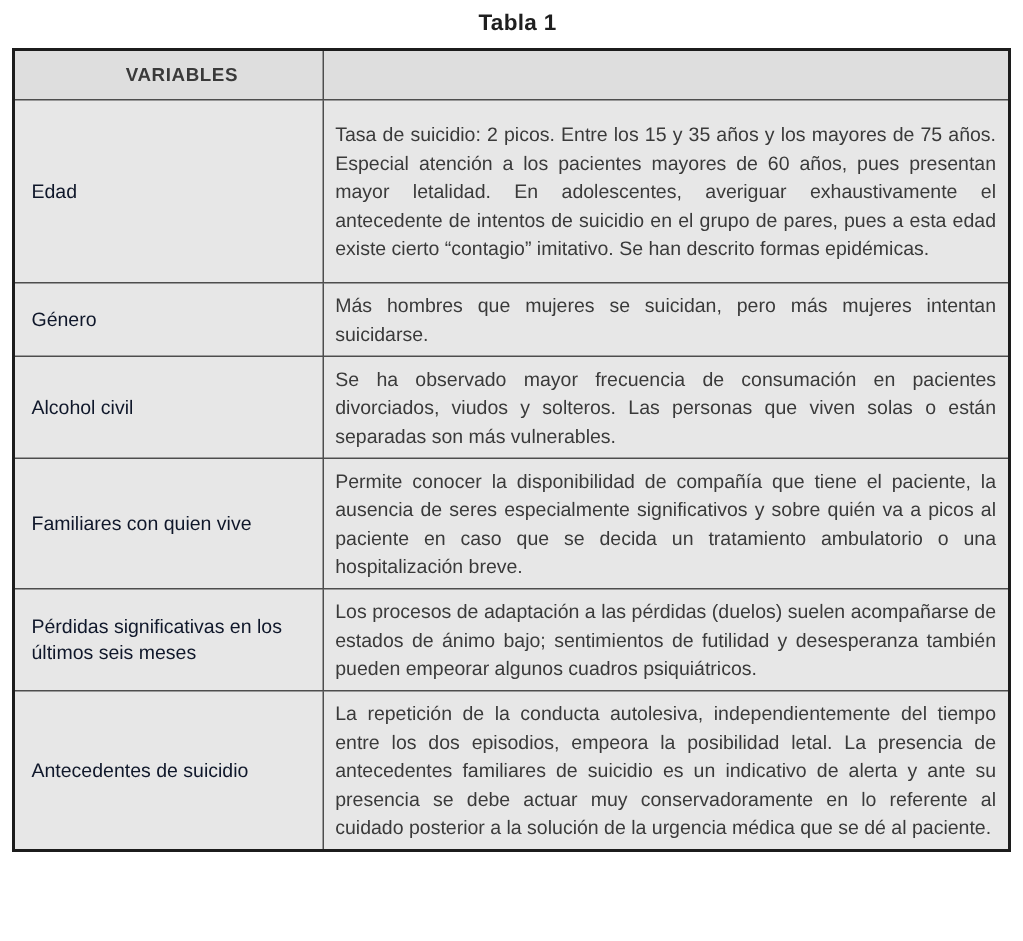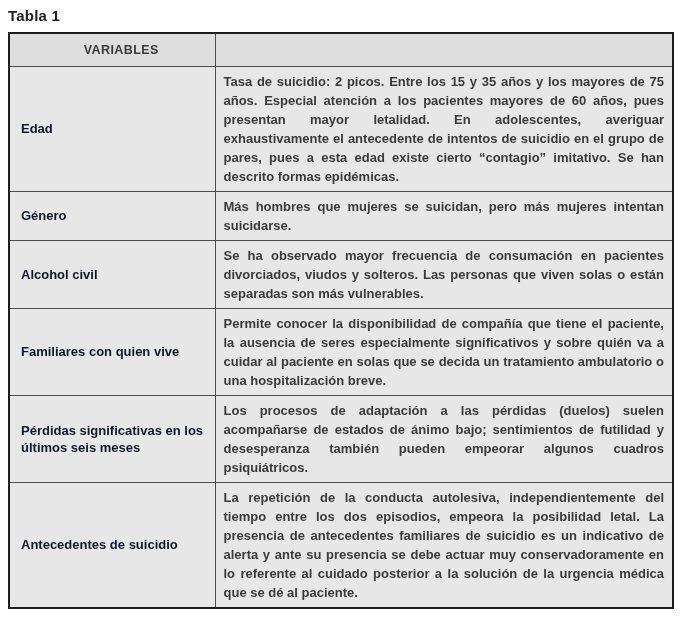--- a/index.html
+++ b/index.html
@@ -11,39 +11,38 @@
     font-family: "Liberation Sans", sans-serif;
     -webkit-font-smoothing: antialiased;
   }
   .page {
     width: 682px;
     height: 627px;
     box-sizing: border-box;
     overflow: hidden;
   }
   .page-title {
-    text-align: left;
+    text-align: center;
     font-weight: bold;
     font-size: 15px;
     color: #1f1f1f;
     padding: 7px 0 8px 8px;
     letter-spacing: 0.2px;
   }
   table.data-table {
     border-collapse: collapse;
     table-layout: fixed;
     width: 666px;
     margin: 0 8px;
     border: 2px solid var(--border_outer, #1c1c1c);
   }
   col.c1 { width: 206px; }
   th, td {
     border: 1px solid var(--border_inner, #4d4d4d);
     box-sizing: border-box;
-    font-weight: bold;
   }
   th.hvar {
     background: var(--header_bg, #dedede);
     font-size: 12.5px;
     font-weight: bold;
     color: #3a3a3a;
     text-align: center;
     height: 33px;
     letter-spacing: 0.4px;
     padding-left: 19px;
@@ -102,21 +101,21 @@
       <tr>
         <td class="var">Género</td>
         <td class="desc">Más hombres que mujeres se suicidan, pero más mujeres intentan suicidarse.</td>
       </tr>
       <tr>
         <td class="var">Alcohol civil</td>
         <td class="desc">Se ha observado mayor frecuencia de consumación en pacientes divorciados, viudos y solteros. Las personas que viven solas o están separadas son más vulnerables.</td>
       </tr>
       <tr>
         <td class="var">Familiares con quien vive</td>
-        <td class="desc">Permite conocer la disponibilidad de compañía que tiene el paciente, la ausencia de seres especialmente significativos y sobre quién va a cuidar al paciente en solas que se decida un tratamiento ambulatorio o una hospitalización breve.</td>
+        <td class="desc">Permite conocer la disponibilidad de compañía que tiene el paciente, la ausencia de seres especialmente significativos y sobre quién va a picos al paciente en caso que se decida un tratamiento ambulatorio o una hospitalización breve.</td>
       </tr>
       <tr>
         <td class="var">Pérdidas significativas en los últimos seis meses</td>
         <td class="desc">Los procesos de adaptación a las pérdidas (duelos) suelen acompañarse de estados de ánimo bajo; sentimientos de futilidad y desesperanza también pueden empeorar algunos cuadros psiquiátricos.</td>
       </tr>
       <tr>
         <td class="var">Antecedentes de suicidio</td>
         <td class="desc">La repetición de la conducta autolesiva, independientemente del tiempo entre los dos episodios, empeora la posibilidad letal. La presencia de antecedentes familiares de suicidio es un indicativo de alerta y ante su presencia se debe actuar muy conservadoramente en lo referente al cuidado posterior a la solución de la urgencia médica que se dé al paciente.</td>
       </tr>
     </tbody>

